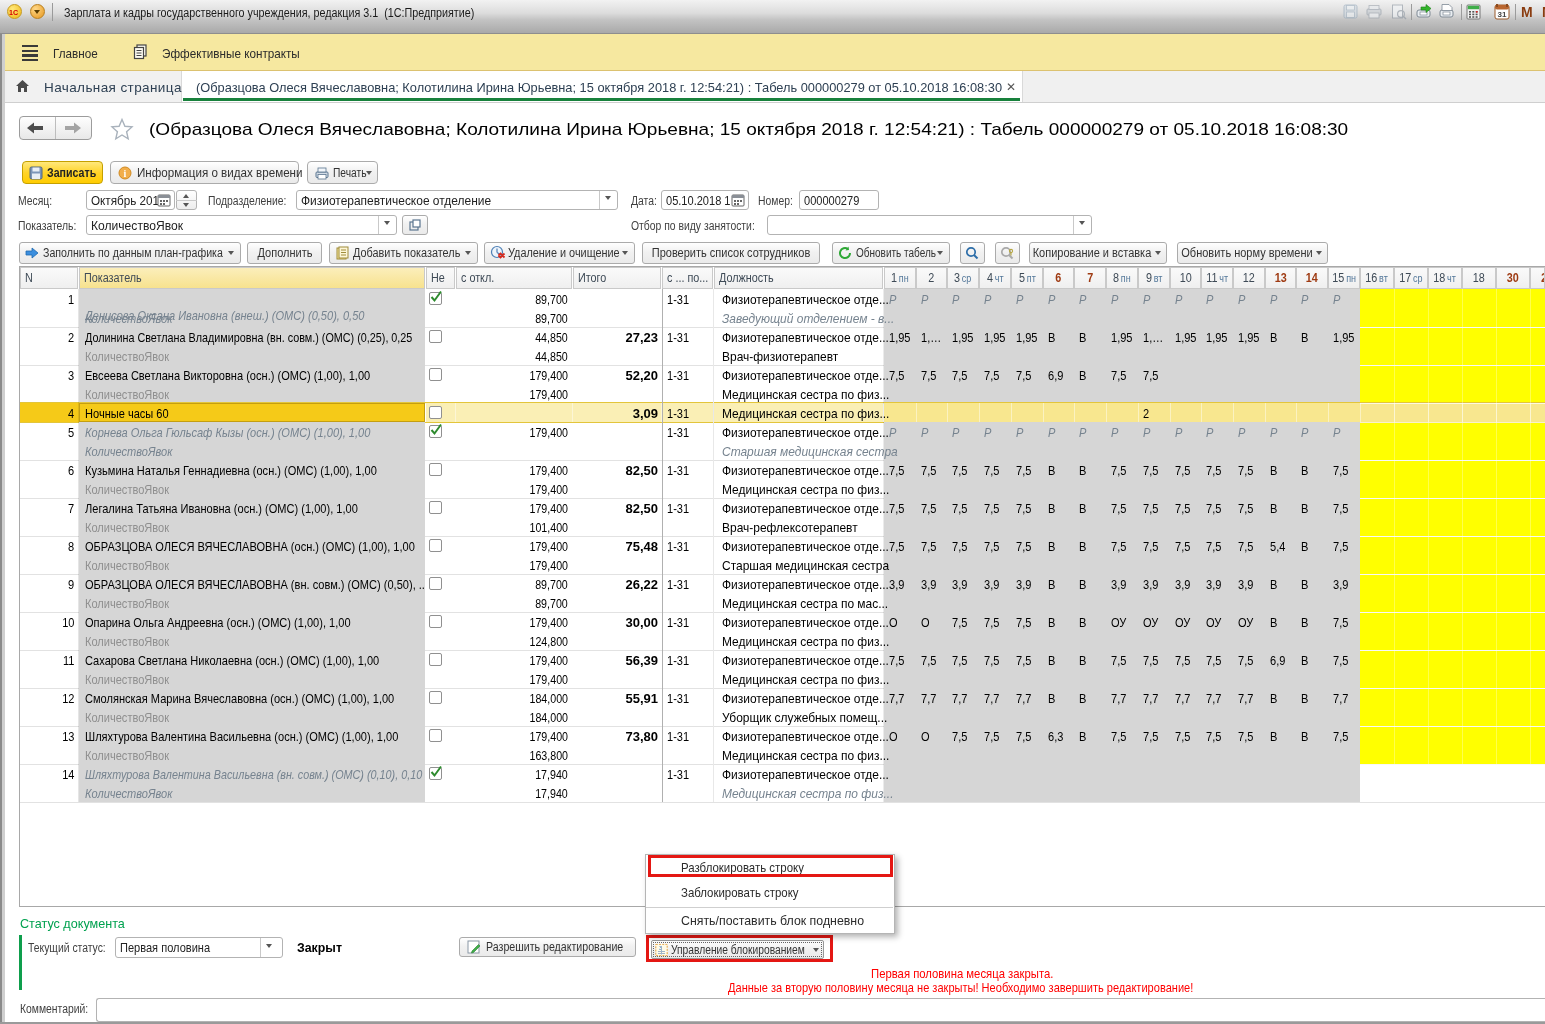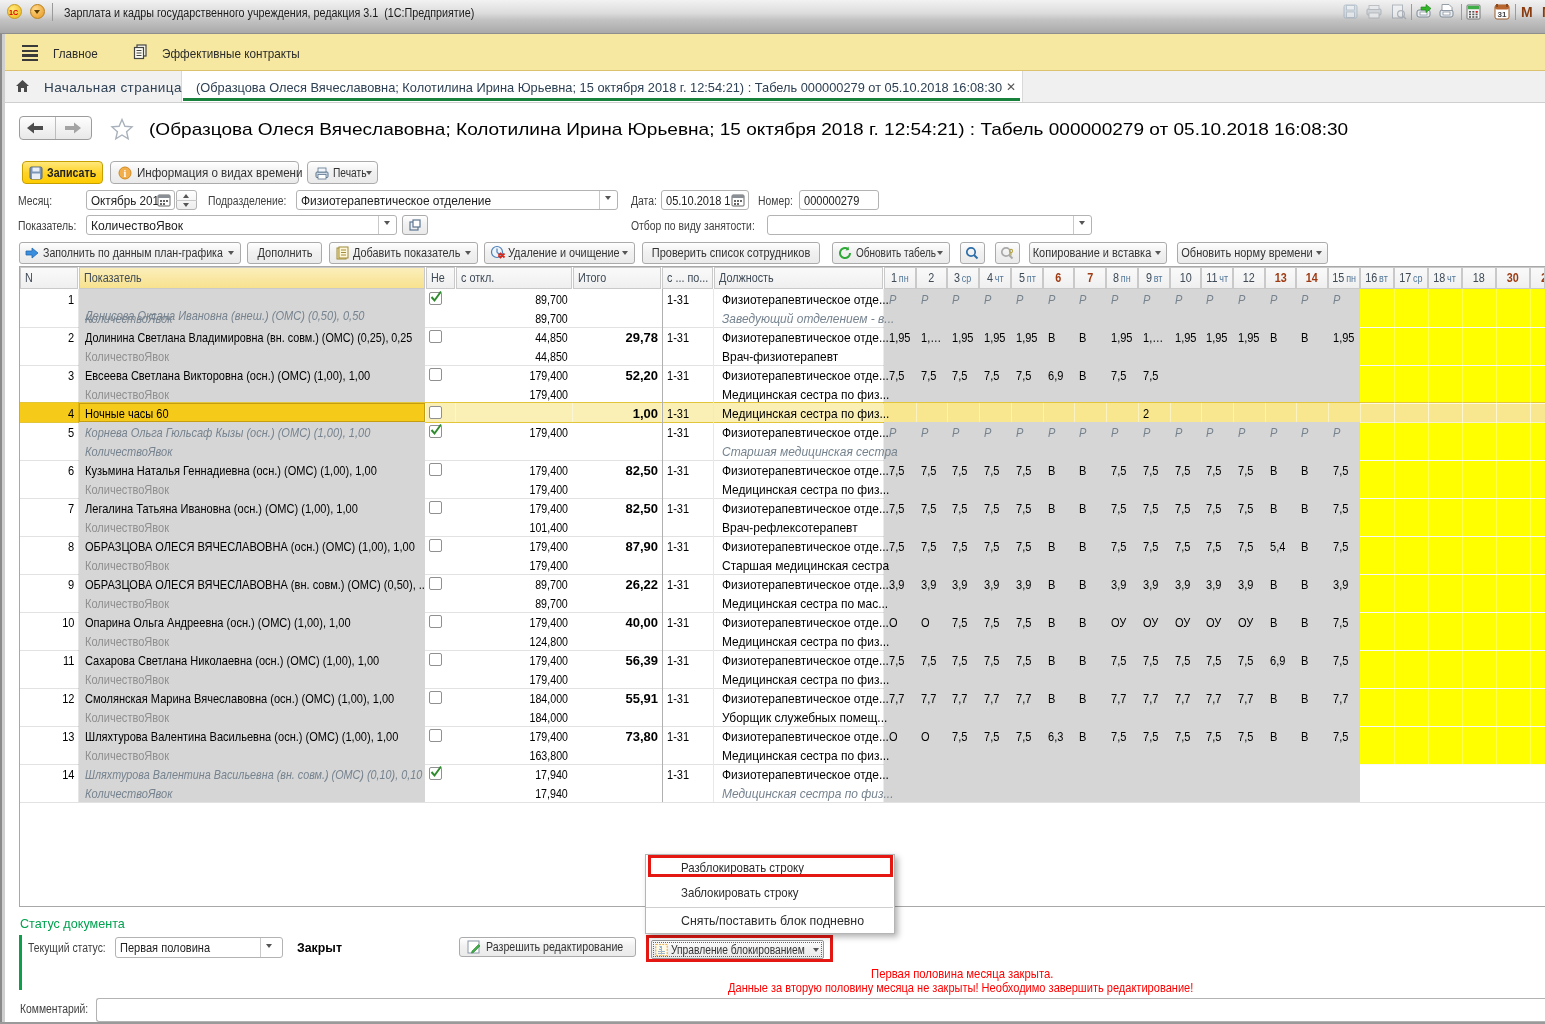--- a/index.html
+++ b/index.html
@@ -385,21 +385,21 @@
 <div class="a" style="left:79px;top:327px;width:346px;height:38px;background:#d6d6d6;"></div>
 <div class="a" style="left:884px;top:327px;width:476px;height:38px;background:#d6d6d6;"></div>
 <div style="position:absolute;right:1471px;top:330px;font-size:13px;color:#000;white-space:nowrap;transform:scaleX(0.85);transform-origin:100% 0;">2</div>
 <div class="a" style="left:85px;top:330px;width:339px;height:16px;overflow:hidden;">
     <div style="font-size:13px;white-space:nowrap;transform:scaleX(0.83);transform-origin:0 0;color:#000;">Долинина Светлана Владимировна (вн. совм.) (ОМС) (0,25), 0,25</div>
   </div>
 <div style="position:absolute;left:85px;top:349px;font-size:13px;color:;white-space:nowrap;transform:scaleX(0.85);transform-origin:0 0;color:#8f8f8f;">КоличествоЯвок</div>
 <div class="cb" style="left:429px;top:330px;"></div>
 <div style="position:absolute;right:977px;top:330px;font-size:13px;color:#000;white-space:nowrap;transform:scaleX(0.82);transform-origin:100% 0;">44,850</div>
 <div style="position:absolute;right:977px;top:349px;font-size:13px;color:#000;white-space:nowrap;transform:scaleX(0.82);transform-origin:100% 0;">44,850</div>
-<div style="position:absolute;right:887px;top:330px;font-size:13px;color:#000;white-space:nowrap;transform:scaleX(1.0);transform-origin:100% 0;font-weight:bold;">29,78</div>
+<div style="position:absolute;right:887px;top:330px;font-size:13px;color:#000;white-space:nowrap;transform:scaleX(1.0);transform-origin:100% 0;font-weight:bold;">27,23</div>
 <div style="position:absolute;left:667px;top:330px;font-size:13px;color:#000;white-space:nowrap;transform:scaleX(0.85);transform-origin:0 0;">1-31</div>
 <div style="position:absolute;left:722px;top:330px;font-size:13px;color:#000;white-space:nowrap;transform:scaleX(0.92);transform-origin:0 0;">Физиотерапевтическое отде...</div>
 <div style="position:absolute;left:722px;top:349px;font-size:13px;color:;white-space:nowrap;transform:scaleX(0.92);transform-origin:0 0;color:#000;">Врач-физиотерапевт</div>
 <div style="position:absolute;left:889px;top:330px;font-size:13px;color:#000;white-space:nowrap;transform:scaleX(0.85);transform-origin:0 0;">1,95</div>
 <div style="position:absolute;left:921px;top:330px;font-size:13px;color:#000;white-space:nowrap;transform:scaleX(0.85);transform-origin:0 0;">1,…</div>
 <div style="position:absolute;left:952px;top:330px;font-size:13px;color:#000;white-space:nowrap;transform:scaleX(0.85);transform-origin:0 0;">1,95</div>
 <div style="position:absolute;left:984px;top:330px;font-size:13px;color:#000;white-space:nowrap;transform:scaleX(0.85);transform-origin:0 0;">1,95</div>
 <div style="position:absolute;left:1016px;top:330px;font-size:13px;color:#000;white-space:nowrap;transform:scaleX(0.85);transform-origin:0 0;">1,95</div>
 <div style="position:absolute;left:1048px;top:330px;font-size:13px;color:#000;white-space:nowrap;transform:scaleX(0.85);transform-origin:0 0;">В</div>
 <div style="position:absolute;left:1079px;top:330px;font-size:13px;color:#000;white-space:nowrap;transform:scaleX(0.85);transform-origin:0 0;">В</div>
@@ -466,21 +466,21 @@
 <div class="a" style="left:1428px;top:403px;width:1px;height:19px;background:rgba(255,255,255,0.45);"></div>
 <div class="a" style="left:1462px;top:403px;width:1px;height:19px;background:rgba(255,255,255,0.45);"></div>
 <div class="a" style="left:1496px;top:403px;width:1px;height:19px;background:rgba(255,255,255,0.45);"></div>
 <div class="a" style="left:1530px;top:403px;width:1px;height:19px;background:rgba(255,255,255,0.45);"></div>
 <div class="a" style="left:79px;top:403px;width:346px;height:19px;border:1px solid #c49e10;box-sizing:border-box;"></div>
 <div style="position:absolute;right:1471px;top:406px;font-size:13px;color:#000;white-space:nowrap;transform:scaleX(0.85);transform-origin:100% 0;">4</div>
 <div class="a" style="left:85px;top:406px;width:339px;height:16px;overflow:hidden;">
     <div style="font-size:13px;white-space:nowrap;transform:scaleX(0.85);transform-origin:0 0;color:#000;">Ночные часы 60</div>
   </div>
 <div class="cb" style="left:429px;top:406px;"></div>
-<div style="position:absolute;right:887px;top:406px;font-size:13px;color:#000;white-space:nowrap;transform:scaleX(1.0);transform-origin:100% 0;font-weight:bold;">1,00</div>
+<div style="position:absolute;right:887px;top:406px;font-size:13px;color:#000;white-space:nowrap;transform:scaleX(1.0);transform-origin:100% 0;font-weight:bold;">3,09</div>
 <div style="position:absolute;left:667px;top:406px;font-size:13px;color:#000;white-space:nowrap;transform:scaleX(0.85);transform-origin:0 0;">1-31</div>
 <div style="position:absolute;left:722px;top:406px;font-size:13px;color:#000;white-space:nowrap;transform:scaleX(0.92);transform-origin:0 0;">Медицинская сестра по физ...</div>
 <div style="position:absolute;left:1143px;top:406px;font-size:13px;color:#000;white-space:nowrap;transform:scaleX(0.85);transform-origin:0 0;">2</div>
 <div class="a" style="left:79px;top:422px;width:346px;height:38px;background:#d6d6d6;"></div>
 <div class="a" style="left:884px;top:422px;width:476px;height:38px;background:#d6d6d6;"></div>
 <div style="position:absolute;right:1471px;top:425px;font-size:13px;color:#000;white-space:nowrap;transform:scaleX(0.85);transform-origin:100% 0;">5</div>
 <div class="a" style="left:85px;top:425px;width:339px;height:16px;overflow:hidden;">
     <div style="font-size:13px;white-space:nowrap;transform:scaleX(0.85);transform-origin:0 0;font-style:italic;color:#76838f;">Корнева Ольга Гюльсаф Кызы (осн.) (ОМС) (1,00), 1,00</div>
   </div>
 <div style="position:absolute;left:85px;top:444px;font-size:13px;color:;white-space:nowrap;transform:scaleX(0.85);transform-origin:0 0;font-style:italic;color:#76838f;">КоличествоЯвок</div>
@@ -571,21 +571,21 @@
 <div class="a" style="left:79px;top:536px;width:346px;height:38px;background:#d6d6d6;"></div>
 <div class="a" style="left:884px;top:536px;width:476px;height:38px;background:#d6d6d6;"></div>
 <div style="position:absolute;right:1471px;top:539px;font-size:13px;color:#000;white-space:nowrap;transform:scaleX(0.85);transform-origin:100% 0;">8</div>
 <div class="a" style="left:85px;top:539px;width:339px;height:16px;overflow:hidden;">
     <div style="font-size:13px;white-space:nowrap;transform:scaleX(0.85);transform-origin:0 0;color:#000;">ОБРАЗЦОВА ОЛЕСЯ ВЯЧЕСЛАВОВНА (осн.) (ОМС) (1,00), 1,00</div>
   </div>
 <div style="position:absolute;left:85px;top:558px;font-size:13px;color:;white-space:nowrap;transform:scaleX(0.85);transform-origin:0 0;color:#8f8f8f;">КоличествоЯвок</div>
 <div class="cb" style="left:429px;top:539px;"></div>
 <div style="position:absolute;right:977px;top:539px;font-size:13px;color:#000;white-space:nowrap;transform:scaleX(0.82);transform-origin:100% 0;">179,400</div>
 <div style="position:absolute;right:977px;top:558px;font-size:13px;color:#000;white-space:nowrap;transform:scaleX(0.82);transform-origin:100% 0;">179,400</div>
-<div style="position:absolute;right:887px;top:539px;font-size:13px;color:#000;white-space:nowrap;transform:scaleX(1.0);transform-origin:100% 0;font-weight:bold;">87,90</div>
+<div style="position:absolute;right:887px;top:539px;font-size:13px;color:#000;white-space:nowrap;transform:scaleX(1.0);transform-origin:100% 0;font-weight:bold;">75,48</div>
 <div style="position:absolute;left:667px;top:539px;font-size:13px;color:#000;white-space:nowrap;transform:scaleX(0.85);transform-origin:0 0;">1-31</div>
 <div style="position:absolute;left:722px;top:539px;font-size:13px;color:#000;white-space:nowrap;transform:scaleX(0.92);transform-origin:0 0;">Физиотерапевтическое отде...</div>
 <div style="position:absolute;left:722px;top:558px;font-size:13px;color:;white-space:nowrap;transform:scaleX(0.92);transform-origin:0 0;color:#000;">Старшая медицинская сестра</div>
 <div style="position:absolute;left:889px;top:539px;font-size:13px;color:#000;white-space:nowrap;transform:scaleX(0.85);transform-origin:0 0;">7,5</div>
 <div style="position:absolute;left:921px;top:539px;font-size:13px;color:#000;white-space:nowrap;transform:scaleX(0.85);transform-origin:0 0;">7,5</div>
 <div style="position:absolute;left:952px;top:539px;font-size:13px;color:#000;white-space:nowrap;transform:scaleX(0.85);transform-origin:0 0;">7,5</div>
 <div style="position:absolute;left:984px;top:539px;font-size:13px;color:#000;white-space:nowrap;transform:scaleX(0.85);transform-origin:0 0;">7,5</div>
 <div style="position:absolute;left:1016px;top:539px;font-size:13px;color:#000;white-space:nowrap;transform:scaleX(0.85);transform-origin:0 0;">7,5</div>
 <div style="position:absolute;left:1048px;top:539px;font-size:13px;color:#000;white-space:nowrap;transform:scaleX(0.85);transform-origin:0 0;">В</div>
 <div style="position:absolute;left:1079px;top:539px;font-size:13px;color:#000;white-space:nowrap;transform:scaleX(0.85);transform-origin:0 0;">В</div>
@@ -631,21 +631,21 @@
 <div class="a" style="left:79px;top:612px;width:346px;height:38px;background:#d6d6d6;"></div>
 <div class="a" style="left:884px;top:612px;width:476px;height:38px;background:#d6d6d6;"></div>
 <div style="position:absolute;right:1471px;top:615px;font-size:13px;color:#000;white-space:nowrap;transform:scaleX(0.85);transform-origin:100% 0;">10</div>
 <div class="a" style="left:85px;top:615px;width:339px;height:16px;overflow:hidden;">
     <div style="font-size:13px;white-space:nowrap;transform:scaleX(0.85);transform-origin:0 0;color:#000;">Опарина Ольга Андреевна (осн.) (ОМС) (1,00), 1,00</div>
   </div>
 <div style="position:absolute;left:85px;top:634px;font-size:13px;color:;white-space:nowrap;transform:scaleX(0.85);transform-origin:0 0;color:#8f8f8f;">КоличествоЯвок</div>
 <div class="cb" style="left:429px;top:615px;"></div>
 <div style="position:absolute;right:977px;top:615px;font-size:13px;color:#000;white-space:nowrap;transform:scaleX(0.82);transform-origin:100% 0;">179,400</div>
 <div style="position:absolute;right:977px;top:634px;font-size:13px;color:#000;white-space:nowrap;transform:scaleX(0.82);transform-origin:100% 0;">124,800</div>
-<div style="position:absolute;right:887px;top:615px;font-size:13px;color:#000;white-space:nowrap;transform:scaleX(1.0);transform-origin:100% 0;font-weight:bold;">40,00</div>
+<div style="position:absolute;right:887px;top:615px;font-size:13px;color:#000;white-space:nowrap;transform:scaleX(1.0);transform-origin:100% 0;font-weight:bold;">30,00</div>
 <div style="position:absolute;left:667px;top:615px;font-size:13px;color:#000;white-space:nowrap;transform:scaleX(0.85);transform-origin:0 0;">1-31</div>
 <div style="position:absolute;left:722px;top:615px;font-size:13px;color:#000;white-space:nowrap;transform:scaleX(0.92);transform-origin:0 0;">Физиотерапевтическое отде...</div>
 <div style="position:absolute;left:722px;top:634px;font-size:13px;color:;white-space:nowrap;transform:scaleX(0.92);transform-origin:0 0;color:#000;">Медицинская сестра по физ...</div>
 <div style="position:absolute;left:889px;top:615px;font-size:13px;color:#000;white-space:nowrap;transform:scaleX(0.85);transform-origin:0 0;">О</div>
 <div style="position:absolute;left:921px;top:615px;font-size:13px;color:#000;white-space:nowrap;transform:scaleX(0.85);transform-origin:0 0;">О</div>
 <div style="position:absolute;left:952px;top:615px;font-size:13px;color:#000;white-space:nowrap;transform:scaleX(0.85);transform-origin:0 0;">7,5</div>
 <div style="position:absolute;left:984px;top:615px;font-size:13px;color:#000;white-space:nowrap;transform:scaleX(0.85);transform-origin:0 0;">7,5</div>
 <div style="position:absolute;left:1016px;top:615px;font-size:13px;color:#000;white-space:nowrap;transform:scaleX(0.85);transform-origin:0 0;">7,5</div>
 <div style="position:absolute;left:1048px;top:615px;font-size:13px;color:#000;white-space:nowrap;transform:scaleX(0.85);transform-origin:0 0;">В</div>
 <div style="position:absolute;left:1079px;top:615px;font-size:13px;color:#000;white-space:nowrap;transform:scaleX(0.85);transform-origin:0 0;">В</div>

